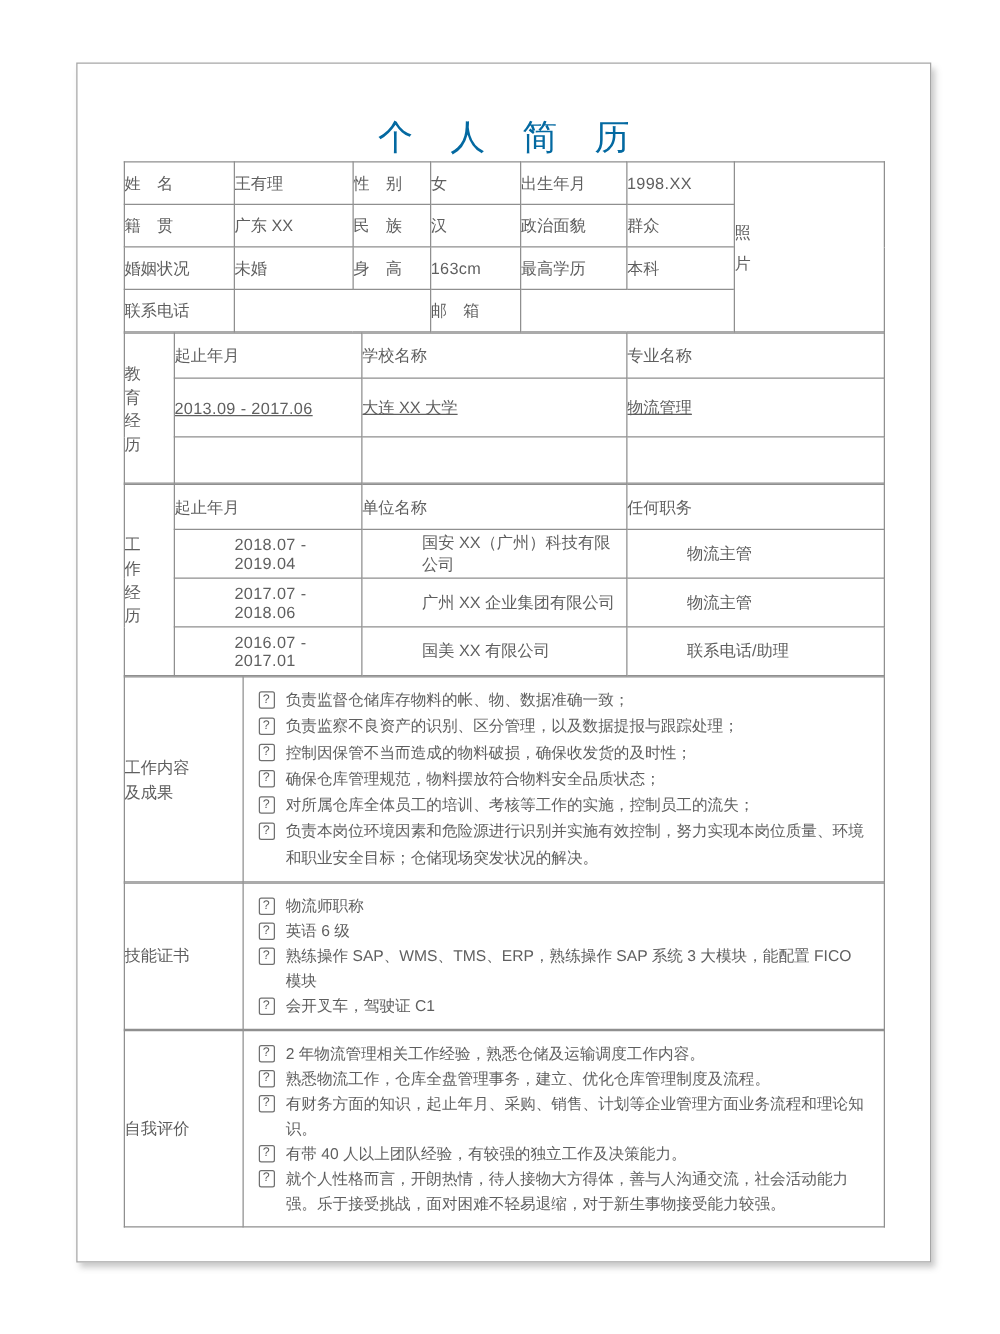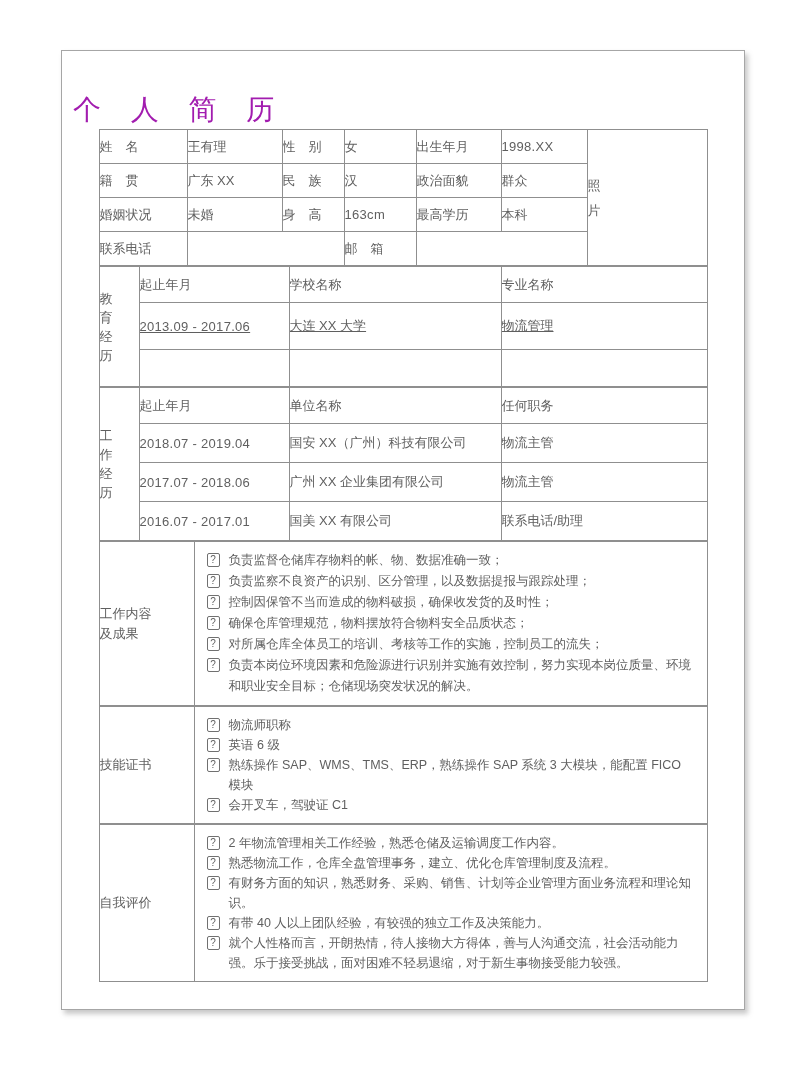--- a/index.html
+++ b/index.html
@@ -12,25 +12,25 @@
   }
   .page {
     position: absolute; left: 61px; top: 50px;
     width: 684px; height: 960px;
     background: #ffffff;
     border: 1px solid #a6a6a6;
     box-shadow: 3px 4px 5px rgba(110,110,110,0.38);
   }
   .doc-title {
     margin-top: 40px;
-    text-align: left;
+    text-align: center;
     font-size: 28px;
     letter-spacing: 11px;
     padding-left: 11px;
-    color: #a21caf;
+    color: #0369a1;
     font-weight: 400;
   }
   table.grid {
     width: 608px; margin: 0 auto;
     border-collapse: collapse; table-layout: fixed;
   }
   .grid td {
     border: 1px solid #8f8f8f;
     color: #5f5f5f;
     vertical-align: middle;
@@ -38,21 +38,21 @@
     overflow: hidden;
   }
   .info-table { margin-top: 23px; }
   .info-table td { height: 34px; }
   .edu-table { margin-top: 7px; }
   .edu-table tr.hdr td { height: 36px; }
   .edu-table tr.data td { height: 47px; text-decoration: underline; }
   .edu-table tr.empty td { height: 37px; }
   .work-table { margin-top: 7px; }
   .work-table tr.hdr td { height: 36px; }
-  .work-table tr.data td { height: 39px; }
+  .work-table tr.data td { height: 39px; padding-left: 48px; }
   .section-table { margin-top: 4px; }
   .vlabel { white-space: pre-line; line-height: 19px; }
   .photo-cell { white-space: pre-line; line-height: 25px; letter-spacing: 1px; }
   .mlabel { white-space: pre-line; line-height: 20px; }
   .num { font-size: 12px; letter-spacing: 0.3px; margin-left: 24px; }
   td.content-cell { text-align: left; padding: 8px 12px; }
   .bullet-row {
     display: flex; align-items: flex-start; gap: 9px;
     font-size: 12.5px; line-height: 21px; color: #5f5f5f;
     text-align: left;
@@ -266,21 +266,21 @@
         <div class="bullet-row">
           <span class="qbox">?</span>
           <span>2 年物流管理相关工作经验，熟悉仓储及运输调度工作内容。</span>
         </div>
         <div class="bullet-row">
           <span class="qbox">?</span>
           <span>熟悉物流工作，仓库全盘管理事务，建立、优化仓库管理制度及流程。</span>
         </div>
         <div class="bullet-row">
           <span class="qbox">?</span>
-          <span>有财务方面的知识，熟悉财务、采购、销售、计划等企业管理方面业务流程和理论知识。</span>
+          <span>有财务方面的知识，起止年月、采购、销售、计划等企业管理方面业务流程和理论知识。</span>
         </div>
         <div class="bullet-row">
           <span class="qbox">?</span>
           <span>有带 40 人以上团队经验，有较强的独立工作及决策能力。</span>
         </div>
         <div class="bullet-row">
           <span class="qbox">?</span>
           <span>就个人性格而言，开朗热情，待人接物大方得体，善与人沟通交流，社会活动能力强。乐于接受挑战，面对困难不轻易退缩，对于新生事物接受能力较强。</span>
         </div>
       </td>

